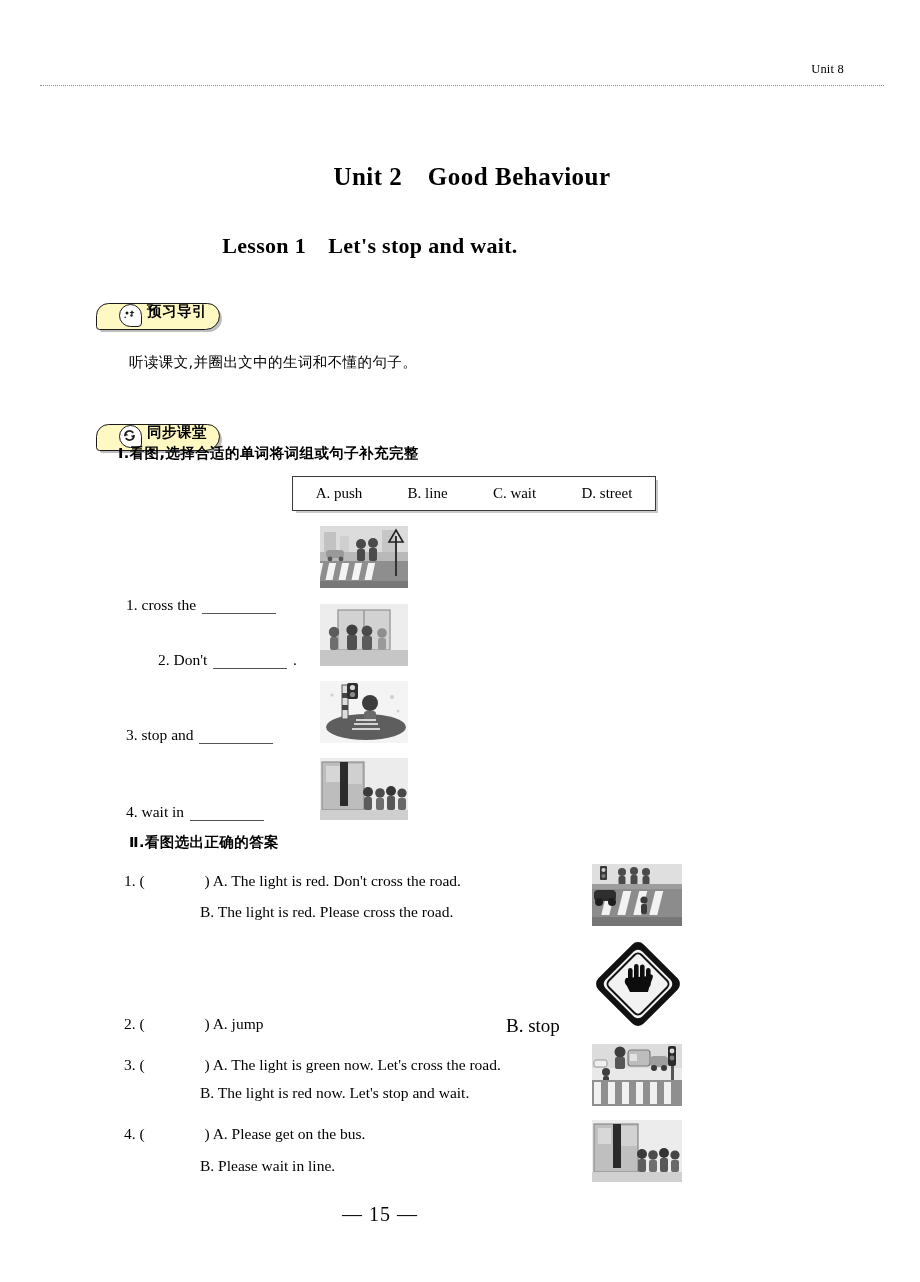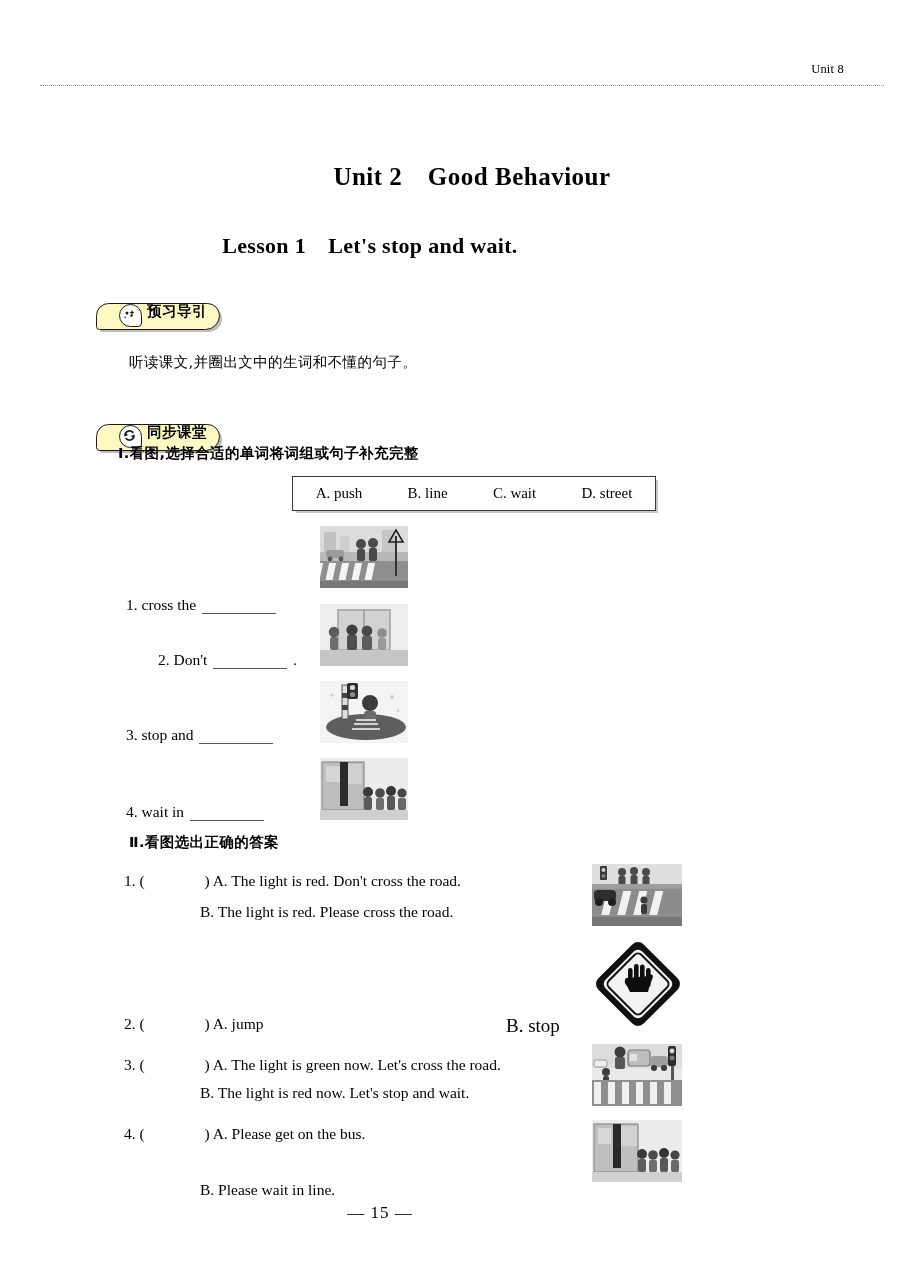--- a/index.html
+++ b/index.html
@@ -205,30 +205,30 @@
     margin-left: 28px;
   }
 
   #mc-1   { top: 872px; }
   #mc-1b  { top: 903px; }
   #mc-2   { top: 1015px; }
   #mc-2b  { top: 1015px; }
   #mc-3   { top: 1056px; }
   #mc-3b  { top: 1084px; }
   #mc-4   { top: 1125px; }
-  #mc-4b  { top: 1157px; margin-top: 24px; }
+  #mc-4b  { top: 1157px; }
 
   
   .page-footer {
     position: absolute;
     top: 1203px;
     left: 0;
     width: 760px;
     text-align: center;
-    font-size: 17px;
+    font-size: 20px;
     font-family: "Liberation Serif", serif;
     letter-spacing: 1px;
   }
 </style>
 </head>
 <body>
 
 <div class="page-header">
   <div class="header-label">Unit 8</div>
   <div class="header-rule"></div>

